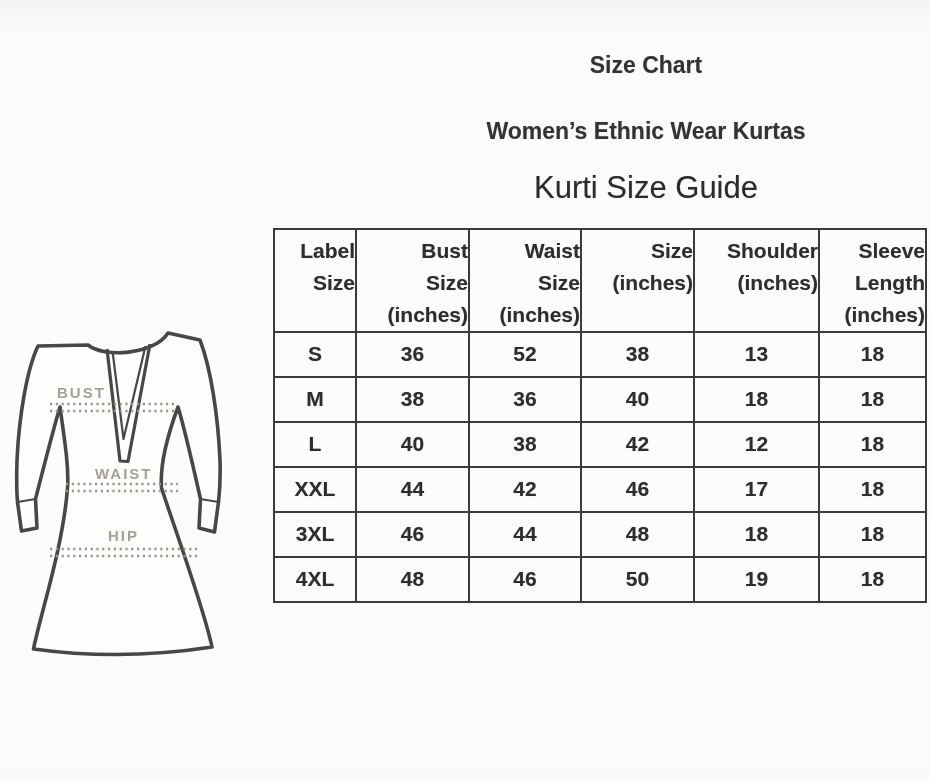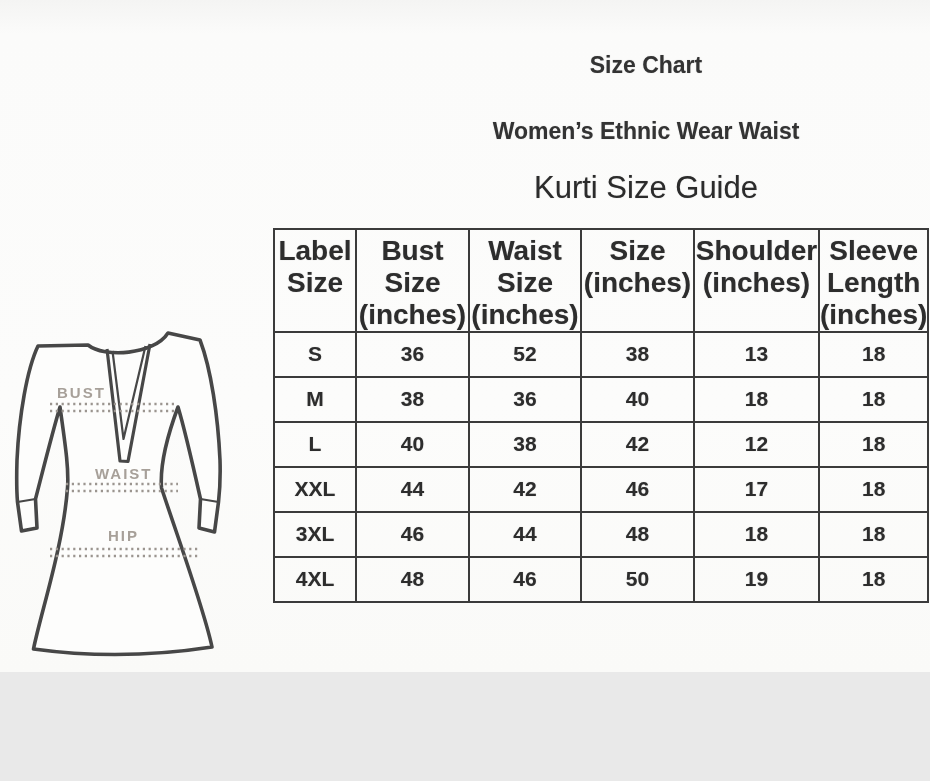--- a/index.html
+++ b/index.html
@@ -1,18 +1,18 @@
 <!DOCTYPE html>
 <html><head>
 <meta charset="utf-8">
 <style>
   * { margin:0; padding:0; box-sizing:border-box; }
   body { background:#e9e9e9; font-family:"Liberation Sans", sans-serif; }
   .canvas {
-    position:relative; width:930px; height:672px; overflow:hidden;
+    position:relative; width:930px; height:781px; overflow:hidden;
     background:linear-gradient(180deg,#f4f4f3 0%,#fbfbfa 5%,#fcfcfb 60%,#fafaf8 100%);
   }
   .titles {
     position:absolute; left:361px; top:0; width:570px; text-align:center;
     color:#333; text-shadow:0 0 1px rgba(70,70,70,.35);
   }
   .t1 { margin-top:52px; font-size:23px; font-weight:700; }
   .t2 { margin-top:39px; font-size:23px; font-weight:700; }
   .t3 { margin-top:25px; font-size:31px; font-weight:400; color:#2b2b2b; }
 
@@ -20,40 +20,40 @@
     position:absolute; left:273px; top:228px;
     border-collapse:collapse; table-layout:fixed;
   }
   .size-table th, .size-table td {
     border:2px solid #3b3b3b; color:#2d2d2d; text-align:center;
     font-weight:700; text-shadow:0 0 1px rgba(60,60,60,.35);
     overflow:hidden;
   }
   .size-table th {
     height:102px; vertical-align:top; padding-top:5px;
-    font-size:28px; line-height:32px; white-space:pre-line;
+    font-size:21px; line-height:32px; white-space:pre-line;text-align:right;
   }
   .size-table td {
     height:45px; font-size:21px; vertical-align:middle; padding-bottom:2px;
   }
 
   .sketch { position:absolute; left:8px; top:312px; }
   .sketch text {
     font-family:"Liberation Sans", sans-serif; font-weight:700;
     fill:#a7a099; letter-spacing:2px; font-size:15px;
   }
 </style>
 </head>
 <body>
 
 <div class="canvas">
 
   <div class="titles">
     <div class="t1">Size Chart</div>
-    <div class="t2">Women’s Ethnic Wear Waist</div>
+    <div class="t2">Women’s Ethnic Wear Kurtas</div>
     <div class="t3">Kurti Size Guide</div>
   </div>
 
   <svg class="sketch" width="220" height="350" viewBox="0 0 220 350">
 
     <path d="M80,33 L30,34
          C19,57 11,104 9,148
          C8.5,165 8.5,178 9.5,190
          L13.5,219 L29,216 L27.5,187
          C35,158 45,118 52,95

